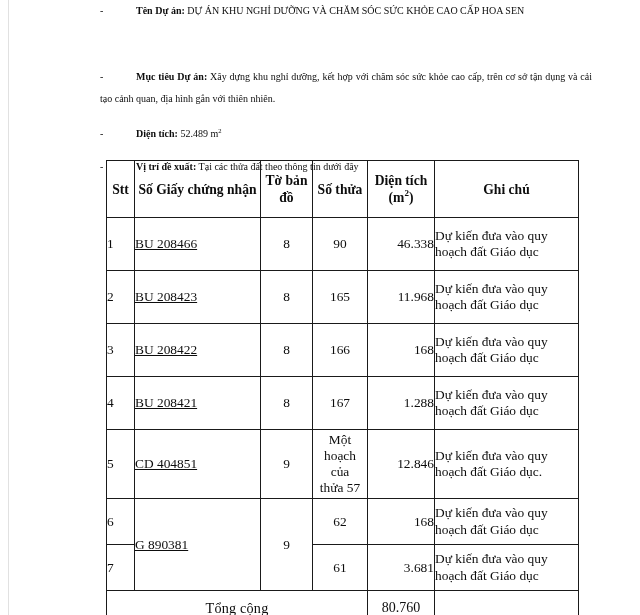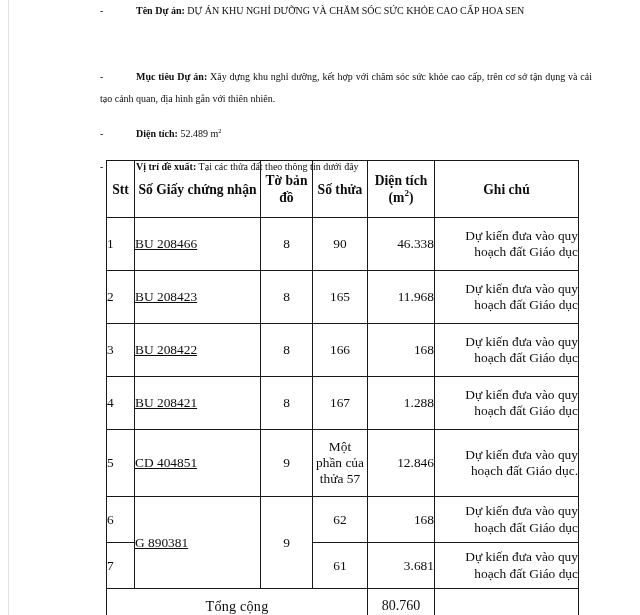--- a/index.html
+++ b/index.html
@@ -129,21 +129,21 @@
   td.plot.multi {
     line-height: 16px;
     padding: 2px 2px;
     margin-left: 6px;
   }
   td.area {
     text-align: right;
     padding-right: 7px;
   }
   td.note {
-    text-align: right;
+    text-align: left;
     padding: 2px 4px 2px 7px;
     line-height: 16.5px;
   }
   tr.data-row > td { height: 52px; }
   tr.r5 > td { height: 62px; }
   tr.r6 > td { height: 45px; }
   tr.r7 > td { height: 45px; }
 
   tr.total-row td {
     height: 34px;
@@ -251,21 +251,21 @@
           <td class="area">1.288</td>
           <td class="note">Dự kiến đưa vào quy hoạch đất Giáo dục</td>
         </tr>
 
         <tr class="data-row r5">
           <td class="stt">5</td>
           <td class="cert">CD 404851</td>
           <td class="map">9</td>
           <td class="plot multi">
             <span>Một</span><br>
-            <span>phần của</span><br>
+            <span>hoạch của</span><br>
             <span>thửa 57</span>
           </td>
           <td class="area">12.846</td>
           <td class="note">Dự kiến đưa vào quy hoạch đất Giáo dục.</td>
         </tr>
 
         <tr class="data-row r6">
           <td class="stt">6</td>
           <td class="cert" rowspan="2">G 890381</td>
           <td class="map" rowspan="2">9</td>

